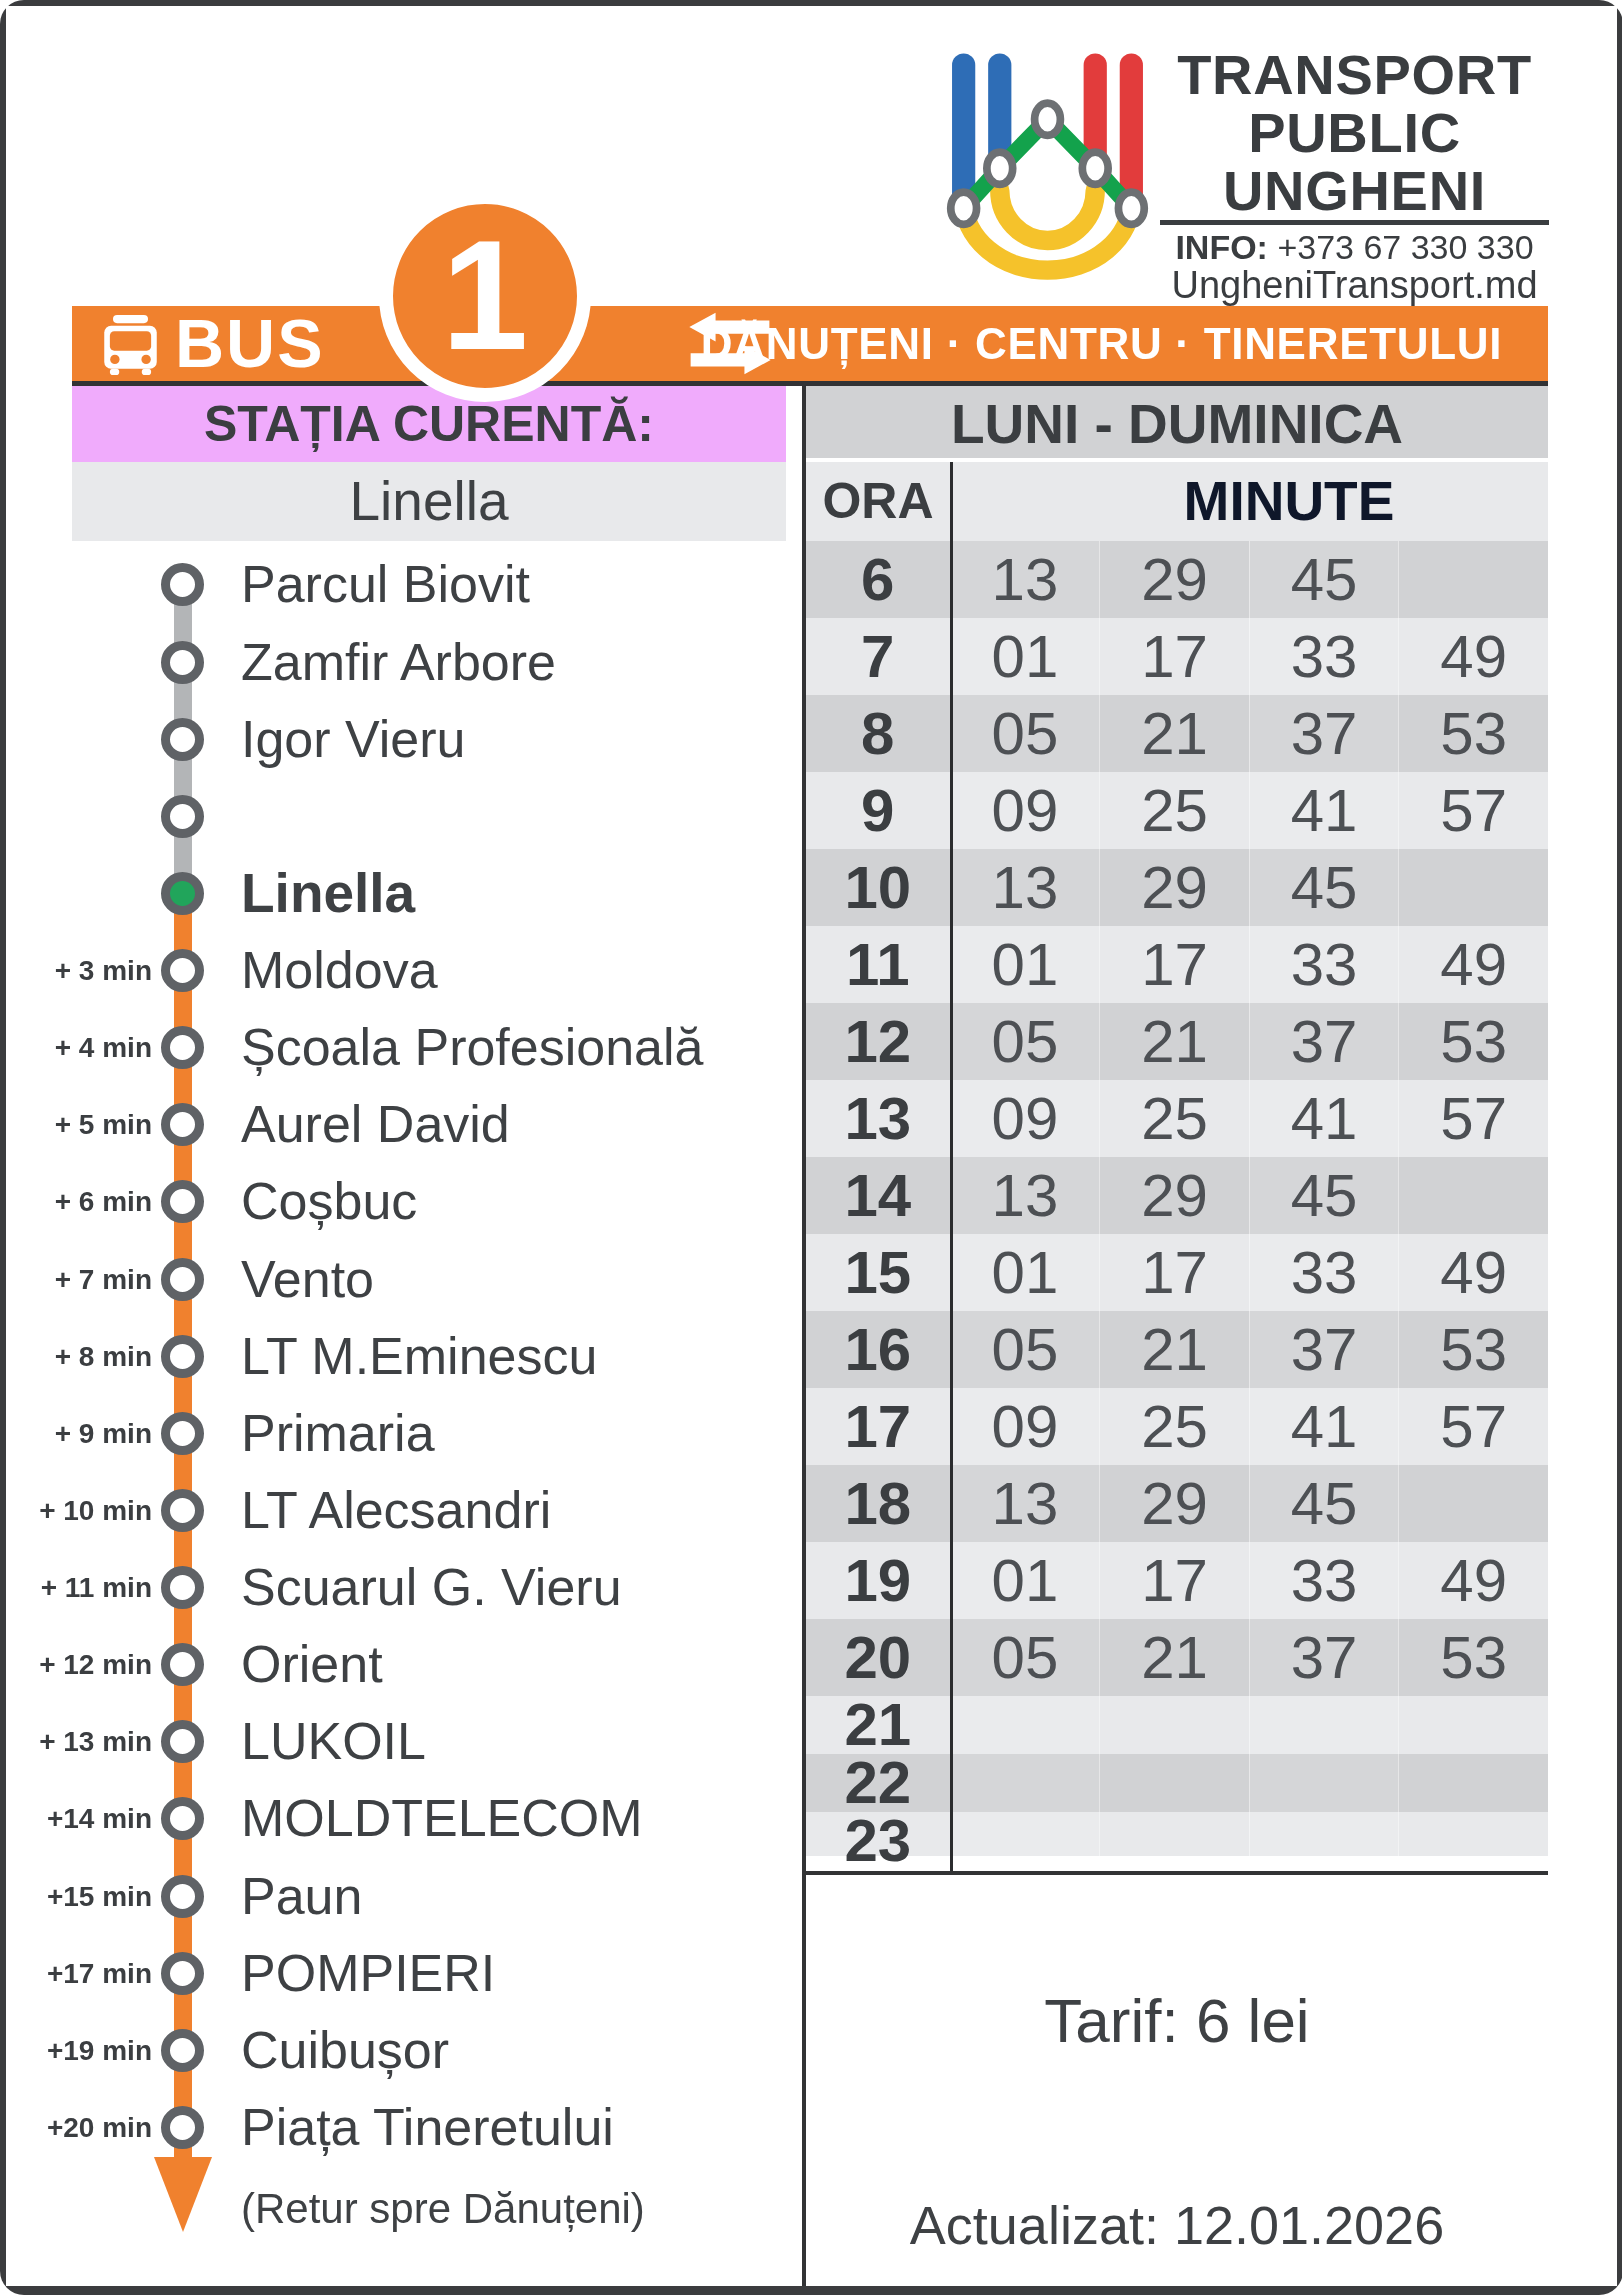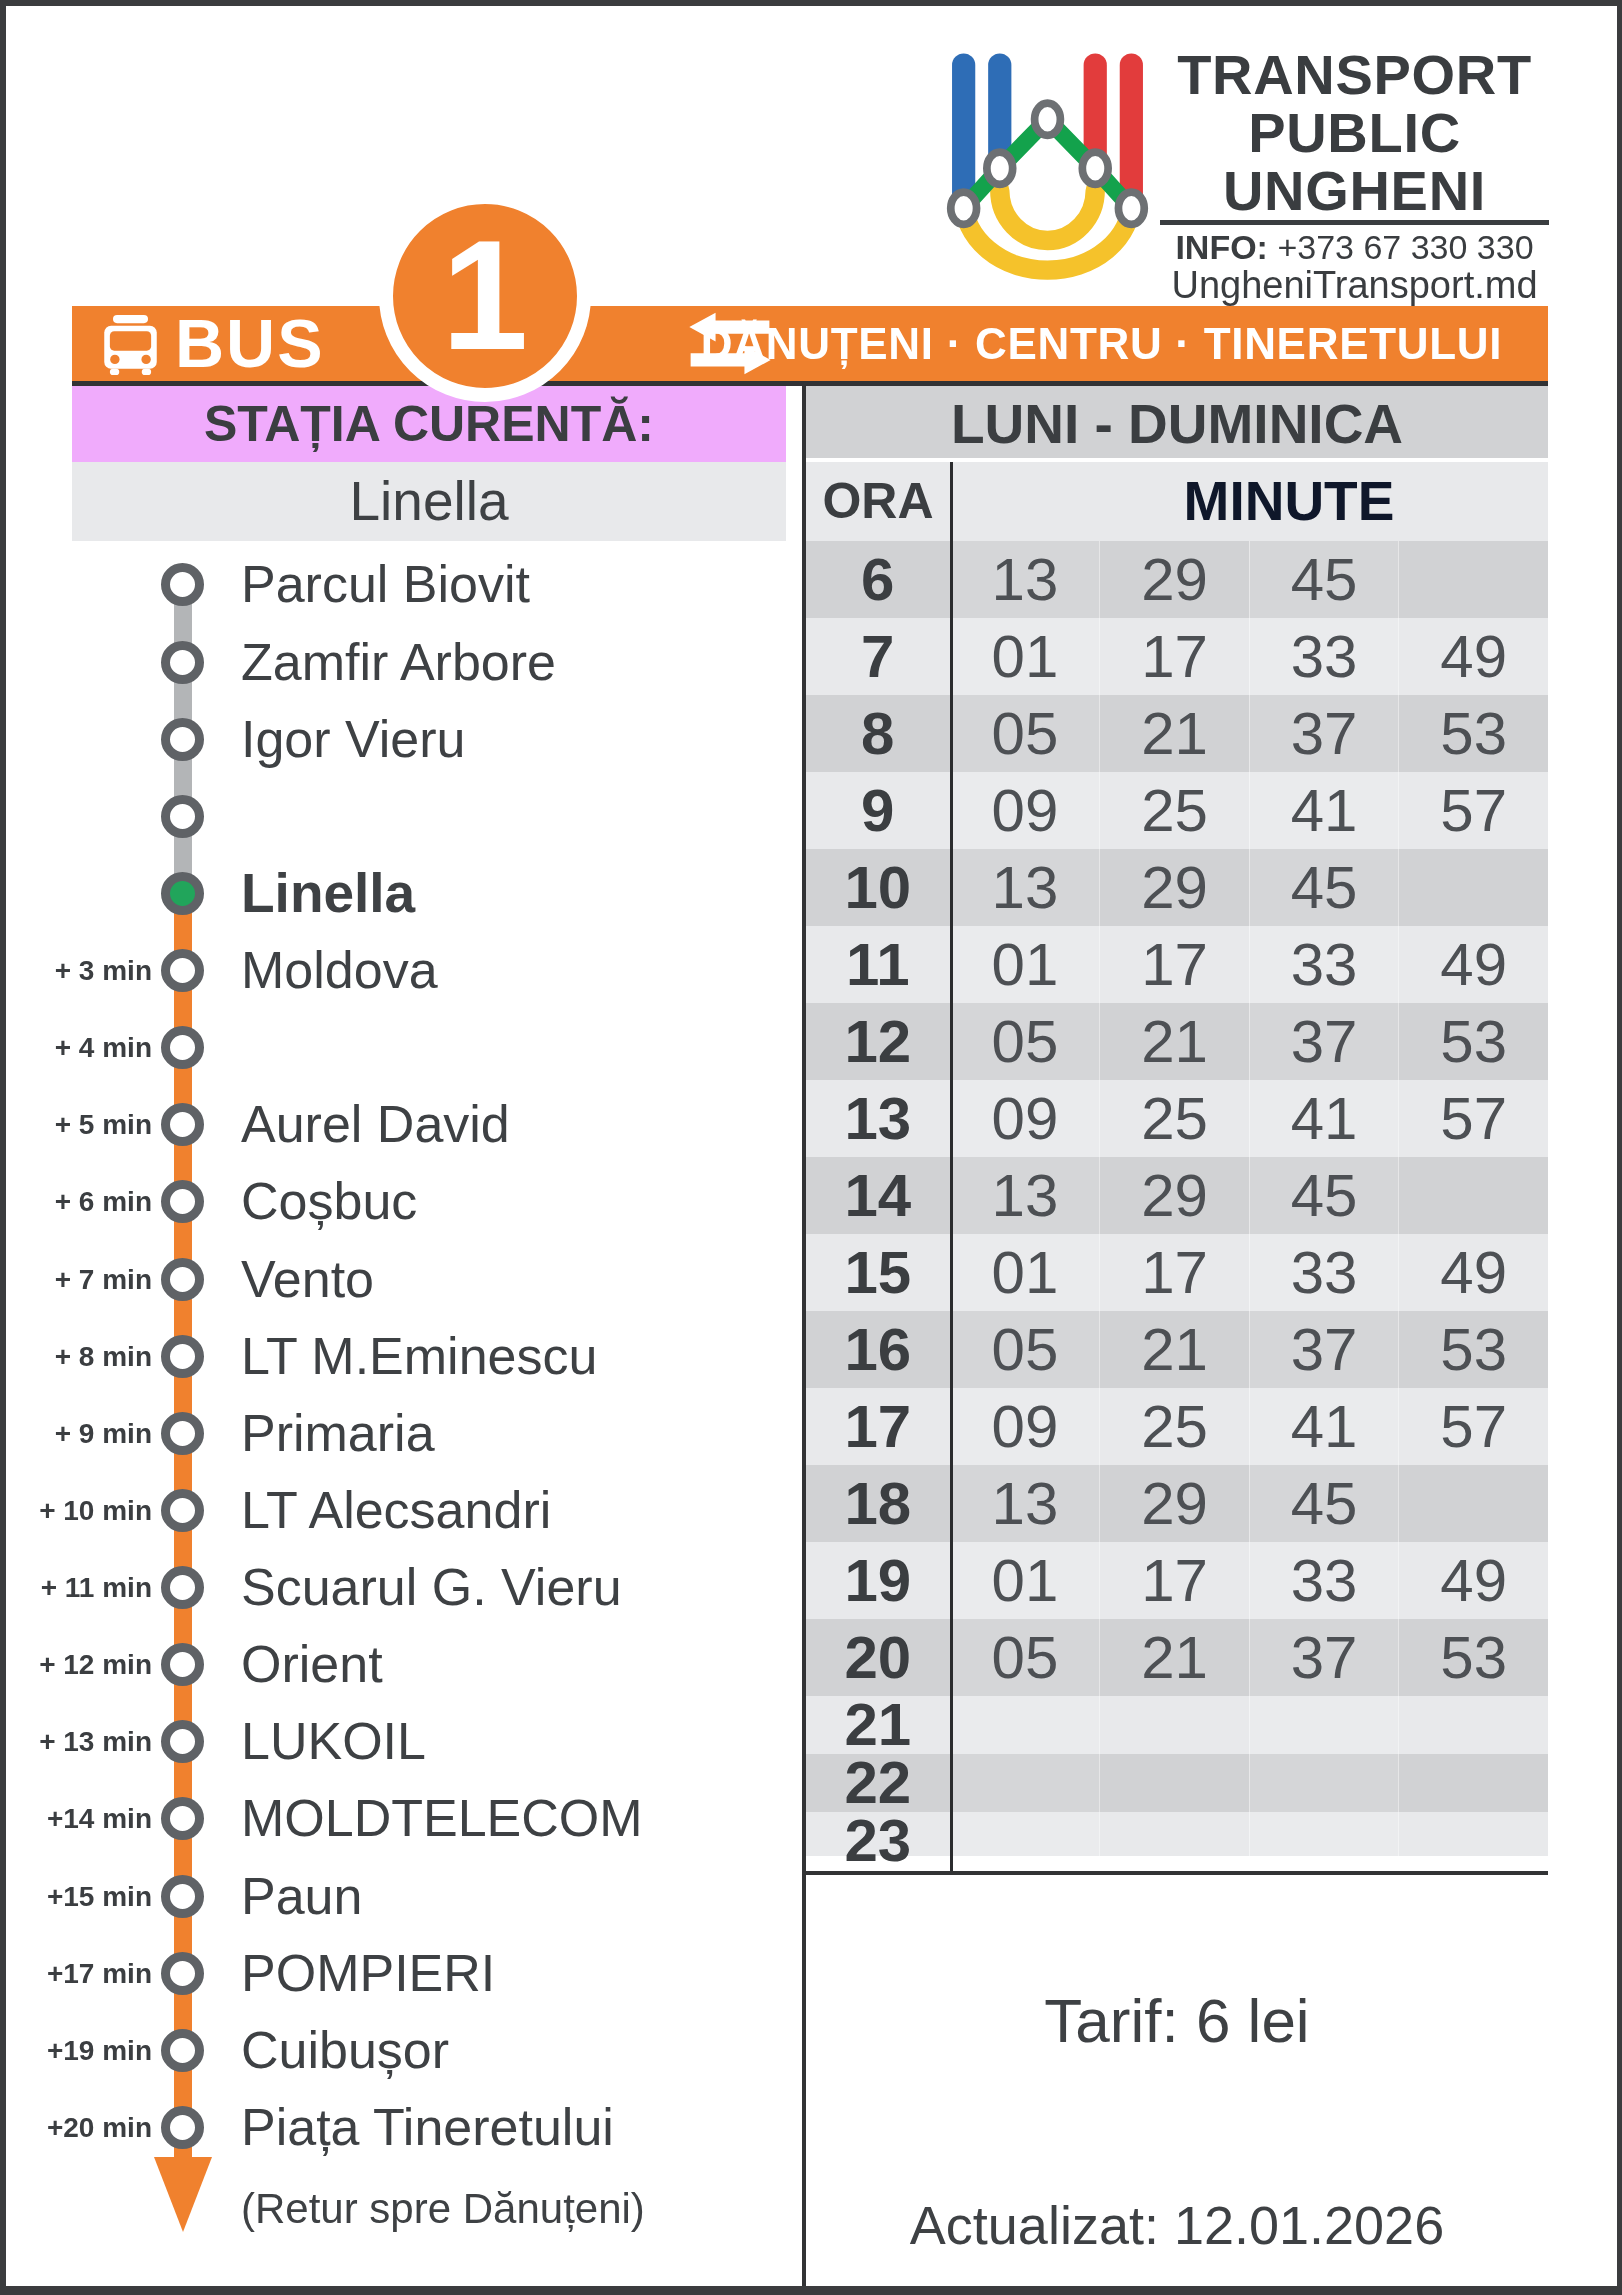--- a/index.html
+++ b/index.html
@@ -2,20 +2,21 @@
 <html style="font-size:10.5px"><head>
 <meta charset="utf-8">
 <style>
   html,body{margin:0;padding:0;background:#ffffff;}
   #page{
     position:relative;
     width:1623px;height:2295px;
     background:#ffffff;
     font-family:"Liberation Sans", sans-serif;
     overflow:hidden;
+    border-radius:24px;
   }
   .abs{position:absolute;}
   
   #frame{position:absolute;inset:0;border:6.5px solid #3b3c3e;border-bottom-width:9.2px;z-index:60;pointer-events:none;}
 
   
   #logo-svg{left:935px;top:47px;width:225px;height:258px;}
   #brand{left:1160px;top:46px;width:389px;text-align:center;color:#3a3d40;}
   .brand-line{font-size:56px;line-height:58px;font-weight:bold;letter-spacing:0.7px;white-space:nowrap;}
   #brand-rule{width:389px;height:4.6px;background:#3a3d40;margin:0;}
@@ -159,20 +160,21 @@
       <div class="dot" style="top: 718px;"></div>
       <div class="stop-name" style="top: 701px;">Igor Vieru</div>
       <div class="dot" style="top: 795px;"></div>
       <div class="dot current" style="top: 872px;"></div>
       <div class="stop-name current" style="top: 855px;">Linella</div>
       <div class="offset" style="top: 951px;">+ 3 min</div>
       <div class="dot" style="top: 949px;"></div>
       <div class="stop-name" style="top: 932px;">Moldova</div>
       <div class="offset" style="top: 1028px;">+ 4 min</div>
       <div class="dot" style="top: 1026px;"></div>
+      <div class="stop-name" style="top: 1009px;">Școala Profesională</div>
       <div class="offset" style="top: 1105px;">+ 5 min</div>
       <div class="dot" style="top: 1103px;"></div>
       <div class="stop-name" style="top: 1086px;">Aurel David</div>
       <div class="offset" style="top: 1182px;">+ 6 min</div>
       <div class="dot" style="top: 1180px;"></div>
       <div class="stop-name" style="top: 1163px;">Coșbuc</div>
       <div class="offset" style="top: 1260px;">+ 7 min</div>
       <div class="dot" style="top: 1258px;"></div>
       <div class="stop-name" style="top: 1241px;">Vento</div>
       <div class="offset" style="top: 1337px;">+ 8 min</div>

